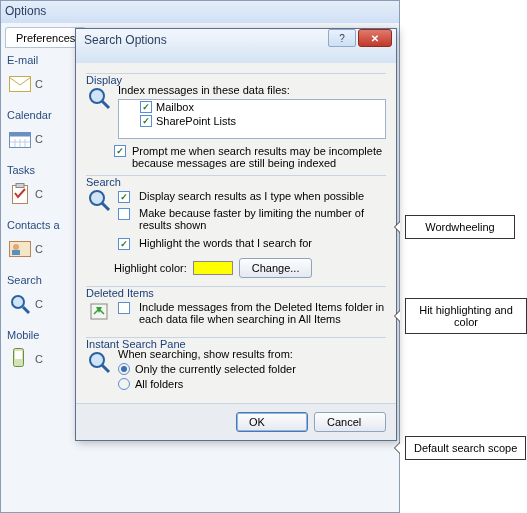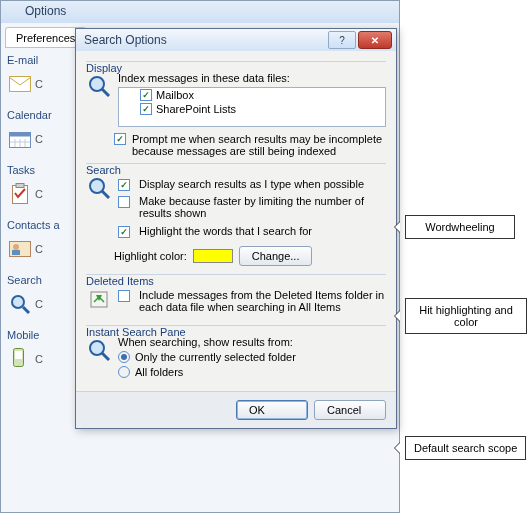--- a/index.html
+++ b/index.html
@@ -1,31 +1,31 @@
 <!DOCTYPE html>
 <html><head>
 <meta charset="utf-8">
 <style>
   * { box-sizing: border-box; font-family: 'Segoe UI', Tahoma, sans-serif; font-size: 11px; }
   body { margin: 0; background: #fff; width: 527px; height: 513px; position: relative; overflow: hidden; }
   
   .options-window { position: absolute; left: 0; top: 0; width: 400px; height: 513px; border: 1px solid #8a9db5; background: #eef3fa; }
-  .options-titlebar { height: 22px; background: linear-gradient(#e5eef9,#cfe0f5); color: #2a3f5f; padding: 3px 24px; font-size: 12px; }
+  .options-titlebar { height: 22px; background: linear-gradient(#e5eef9,#cfe0f5); color: #2a3f5f; padding: 3px 4px; font-size: 12px; }
   .options-body { padding: 4px; height: calc(100% - 22px); background: #f2f6fb; }
   .tab-bar { display: flex; border-bottom: 1px solid #b5c3d6; }
   .tab { padding: 4px 10px 3px; background: #fff; border: 1px solid #b5c3d6; border-bottom: none; border-radius: 3px 3px 0 0; margin-right: 2px; }
   .sidebar { width: 68px; float: left; padding: 6px 2px; }
   .side-section { margin-bottom: 12px; }
   .side-label { color: #2a4b7e; font-weight: normal; margin-bottom: 3px; display: block; height: 14px; }
   .side-icon-row { display: flex; align-items: center; gap: 2px; }
   .side-icon { width: 26px; height: 26px; display: inline-flex; align-items: center; justify-content: center; }
   .chg { color: #555; }
   
   .search-dialog { position: absolute; left: 75px; top: 28px; width: 322px; border: 1px solid #5a6f91; background: #f2f2f0; box-shadow: 2px 2px 8px rgba(0,0,0,0.25); }
-  .sd-titlebar { height: 22px; background: linear-gradient(#f3f7fc,#d4e3f5); display: flex; align-items: center; padding: 0 4px 0 8px; }
+  .sd-titlebar { height: 34px; background: linear-gradient(#f3f7fc,#d4e3f5); display: flex; align-items: flex-end; padding: 0 4px 16px 8px; }
   .sd-title { flex: 1; color: #2a3f5f; font-size: 12px; }
   .tb-btn { width: 28px; height: 18px; border: 1px solid #93a8c2; background: linear-gradient(#eaf1fb,#cce0f6); border-radius: 2px; display: inline-flex; align-items: center; justify-content: center; margin-left: 2px; font-size: 10px; color: #2a3f5f; }
   .tb-close { width: 34px; background: linear-gradient(#e07a6b,#c0392b); border-color: #8f2a1f; color: #fff; font-weight: bold; border-radius: 3px; }
   
   .sd-body { padding: 6px 10px 10px; }
   .group-label { color: #1a3e7a; margin: 4px 0 4px; }
   .sect { position: relative; }
   .sect .group-label { position: absolute; top: -3px; left: 0; background: #f2f2f0; padding-right: 4px; }
   .sect-inner { border-top: 1px solid #c9d4e3; margin-top: 4px; padding-top: 10px; }
   

